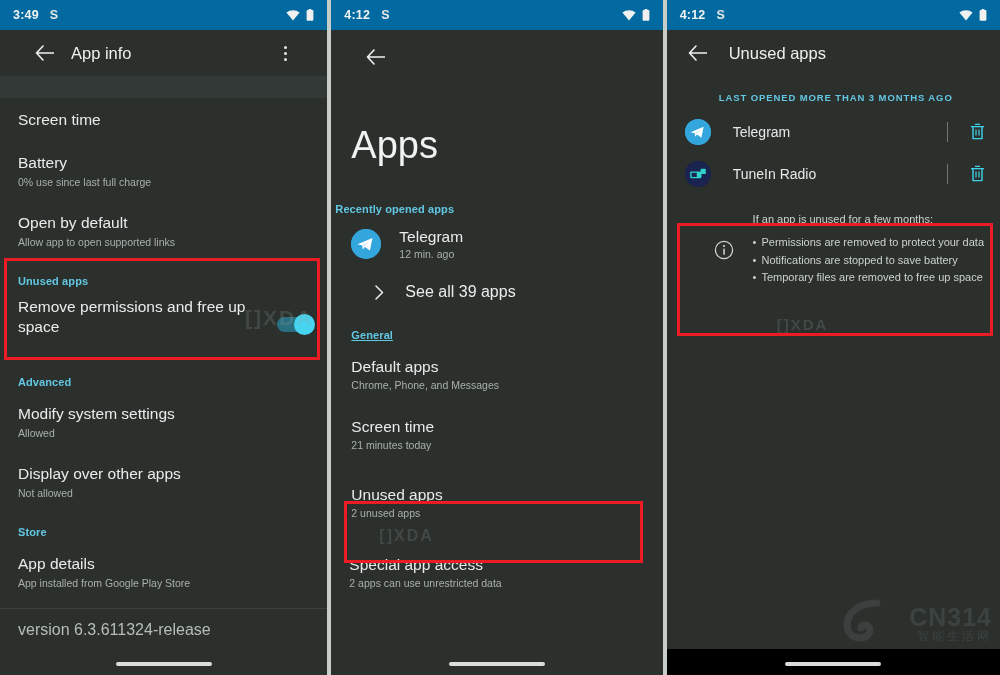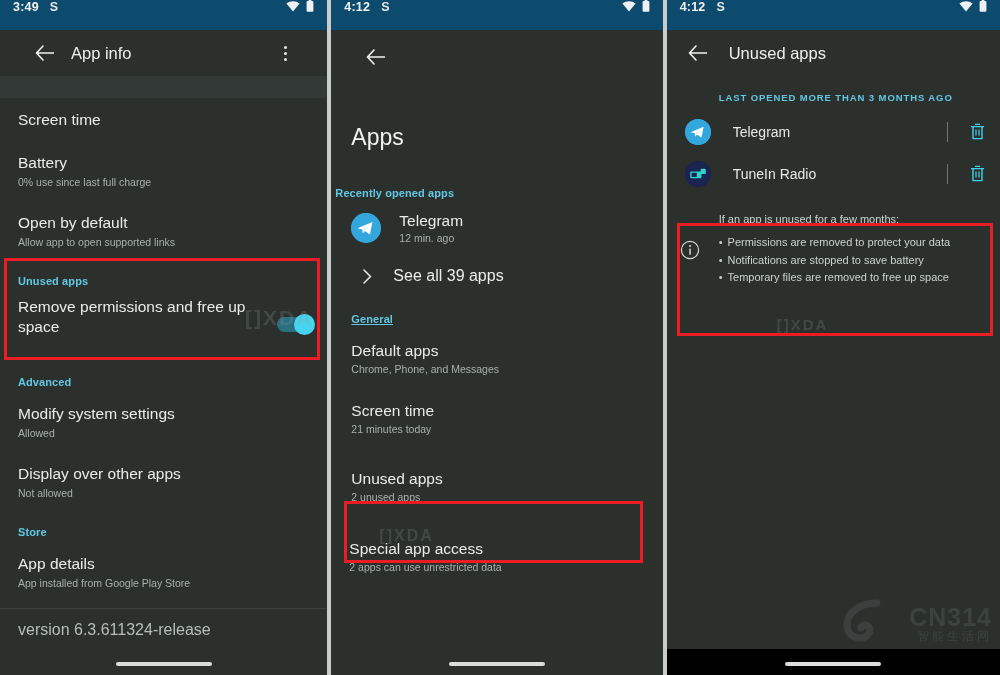--- a/index.html
+++ b/index.html
@@ -13,22 +13,22 @@
 
   .phone { position:relative; height:675px; background:#2b302d; overflow:hidden; }
   .p1 { width:330px; }
   .p2 { width:334px; }
   .p3 { width:336px; }
 
   .divider { width:4px; height:675px; background:#c9cdc9; flex:0 0 4px; }
 
   
   .statusbar {
-    height:30px; display:flex; align-items:flex-start;
-    padding:0 13px; background:#0c4a6e;
+    height:30px; display:flex; align-items:center;
+    padding:0 13px; background:#0369a1;
   }
   .sb-time { font-size:12.5px; color:#f2f4f2; font-weight:700; letter-spacing:.2px; }
   .sb-ico-s { font-size:12.5px; color:#e4e8e4; font-weight:700; margin-left:11px; }
   .sb-right { margin-left:auto; display:flex; align-items:center; gap:6px; }
   .sb-wifi svg, .sb-batt svg { display:block; }
 
   
   .appbar { height:46px; display:flex; align-items:center; padding:0 27px; }
   .appbar.tall { height:54px; }
   .back { width:34px; height:34px; display:flex; align-items:center; justify-content:center; cursor:pointer; }
@@ -79,21 +79,21 @@
   .footer-sep { height:1px; background:#3c423e; margin-top:6px; }
   .version { font-size:16px; color:#b7bdb9; padding:12px 18px; }
   .navpill {
     position:absolute; bottom:9px; left:50%; transform:translateX(-50%);
     width:96px; height:4px; border-radius:3px; background:#d9dedb;
   }
   .blackbar { position:absolute; left:0; right:0; bottom:0; height:26px; background:#000; }
   .blackbar .navpill { bottom:9px; background:#d9dedb; }
 
   
-  .bigtitle { font-size:23px; color:#f0f3f1; padding:40px 28px 22px 20px; font-weight:400; }
+  .bigtitle { font-size:38px; color:#f0f3f1; padding:40px 28px 22px 20px; font-weight:400; }
 
   .approw { display:flex; align-items:center; padding:9px 18px; }
   .appicon { width:30px; height:30px; border-radius:50%; flex:0 0 30px; position:relative; overflow:hidden; }
   .appicon.tg { background:#3aa8e0; }
   .appicon.tunein { background:#17214a; }
   .approw .meta { margin-left:18px; }
   .approw .meta .t { font-size:15.5px; color:#e9ecea; }
   .approw .meta .s { font-size:10.5px; color:#a9b0ac; margin-top:2px; }
 
   .seeall { display:flex; align-items:center; padding:14px 18px; cursor:pointer; }
@@ -103,21 +103,21 @@
   
   .caps {
     font-size:9.5px; color:#62c7e3; font-weight:700; letter-spacing:.9px;
     padding:16px 18px 8px 52px;
   }
   .unusedrow { display:flex; align-items:center; padding:8px 12px 8px 18px; }
   .unusedrow .name { font-size:14px; color:#e6e9e7; margin-left:22px; flex:1; }
   .vline { width:1px; height:20px; background:#707773; margin-right:18px; }
   .trash { width:22px; height:22px; display:flex; align-items:center; justify-content:center; cursor:pointer; }
 
-  .infobox { display:flex; padding:18px 16px 18px 10px; align-items:center; }
+  .infobox { display:flex; padding:18px 16px 18px 10px; align-items:center;justify-content:flex-end; }
   .infoicon { width:26px; flex:0 0 26px; display:flex; justify-content:center; }
   .infotext { margin-left:16px; }
   .infotext .lead { font-size:11px; color:#ccd2ce; margin-bottom:9px; }
   .infotext ul { list-style:none; }
   .infotext li { font-size:11px; color:#ccd2ce; line-height:1.6; }
   .infotext li::before { content:"\2022"; margin-right:5px; }
 </style>
 </head>
 <body>
 
@@ -255,21 +255,21 @@
               <path d="M6.5 15.3 21.5 9l-2.6 12.6-5-3.6-2.2 2.6-.4-4.1z" fill="#ffffff"></path>
               <path d="M11.7 16.5 19.6 11l-6.9 6.9z" fill="#d6ecf7"></path>
             </svg>
         </span>
         <span class="meta">
           <span class="t" style="display:block;">Telegram</span>
           <span class="s" style="display:block;">12 min. ago</span>
         </span>
       </div>
 
-      <div class="seeall" style="padding-left:24px;">
+      <div class="seeall" style="padding-left:36px;">
         <span class="chev">
           <svg width="9" height="15" viewBox="0 0 9 15">
               <path d="M1 1 7.5 7.5 1 14" stroke="#eaedeb" stroke-width="1.5" fill="none" stroke-linecap="round" stroke-linejoin="round"></path>
             </svg>
         </span>
         <span class="lbl">See all 39 apps</span>
       </div>
 
       <div class="sec-head" style="padding-left:20px;text-decoration:underline;">General</div>
 

